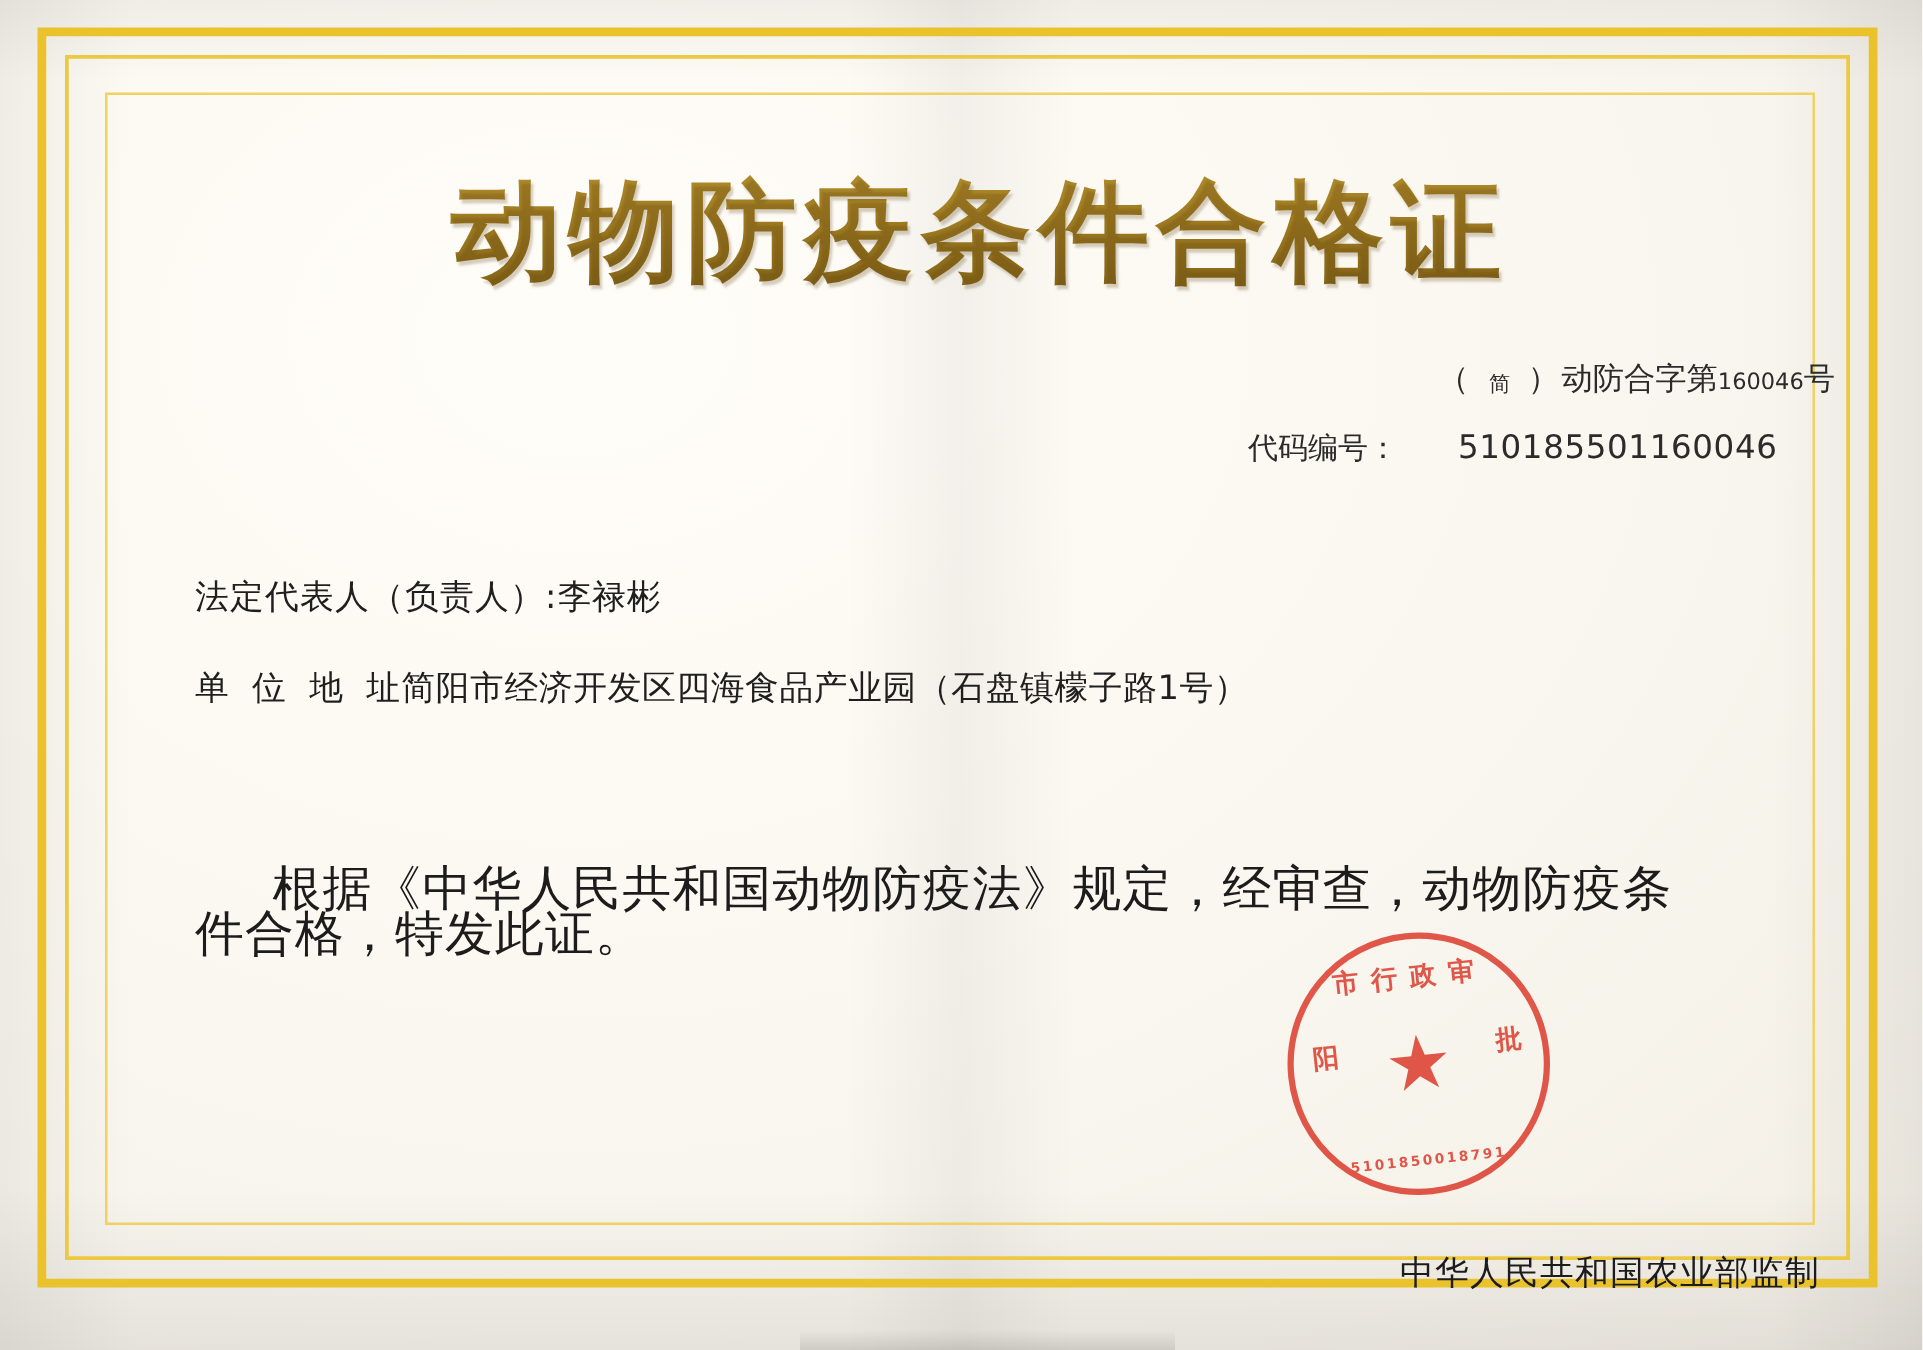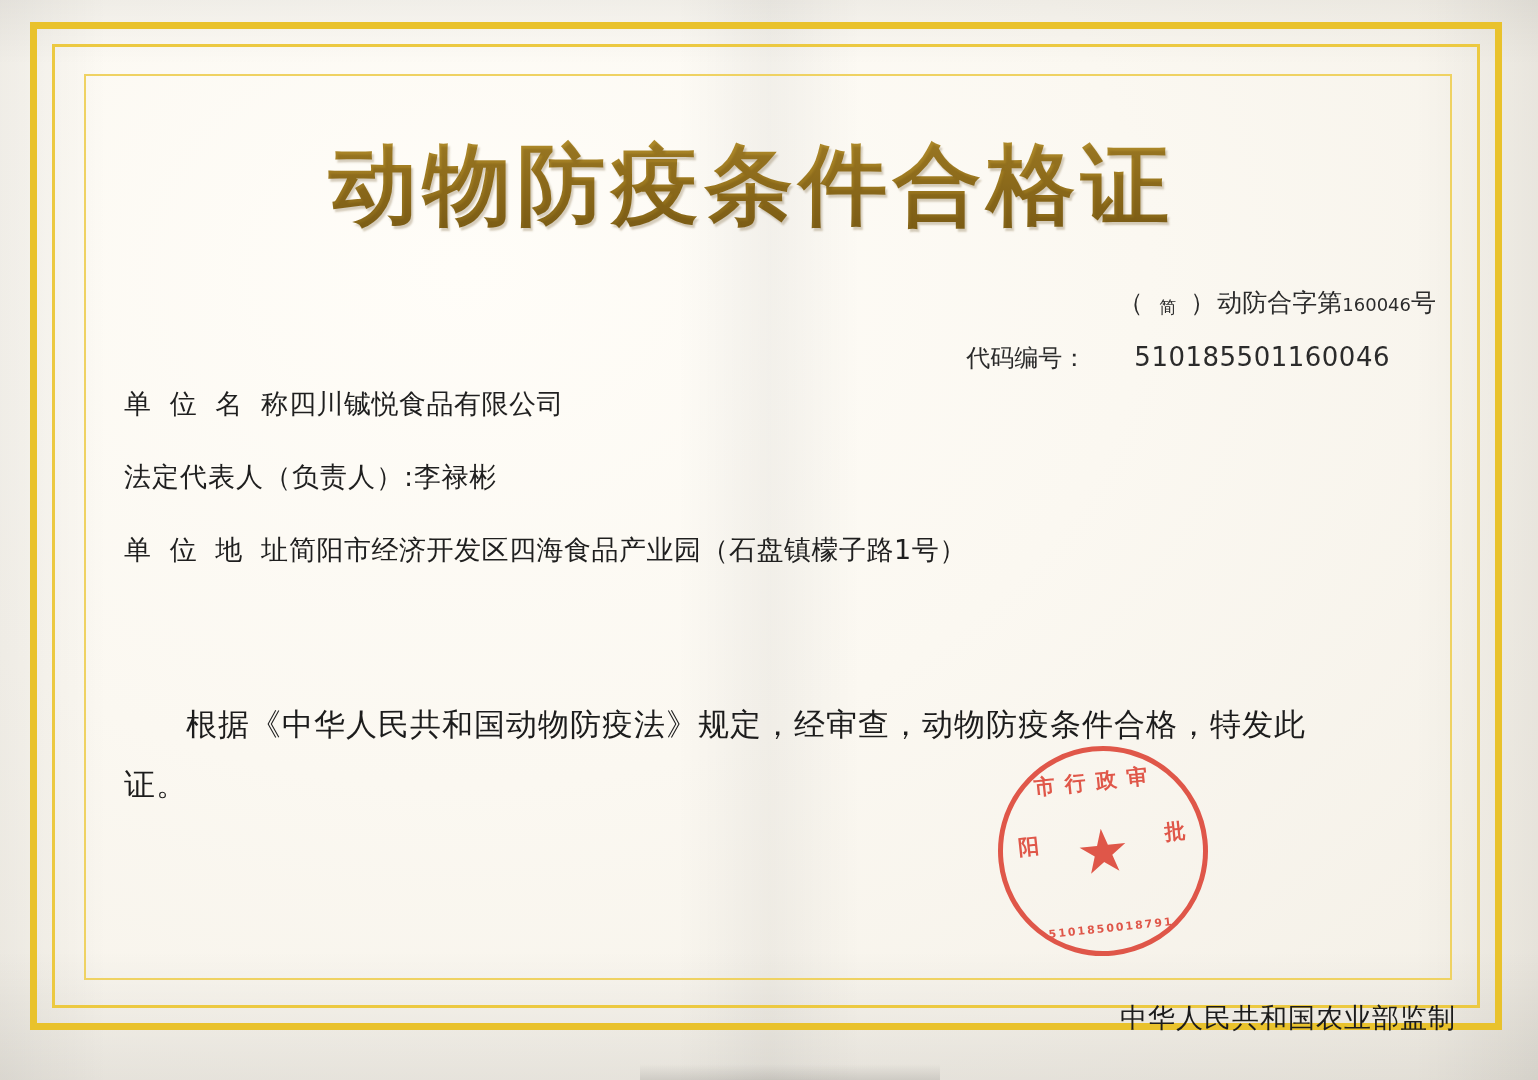--- a/index.html
+++ b/index.html
@@ -66,21 +66,21 @@
     left: 84px;
     top: 74px;
     width: 1368px;
     height: 906px;
     border: 2px solid #efd262;
     box-sizing: border-box;
   }
 
   .content {
     position: absolute;
-    left: 68px;
+    left: 100px;
     top: 74px;
     width: 1368px;
     height: 766px;
   }
 
   
   .title {
     position: absolute;
     left: 0;
     top: 52px;
@@ -163,22 +163,22 @@
     text-align: justify;
     text-align-last: justify;
   }
 
   
   .body-para {
     position: absolute;
     left: 56px;
     top: 620px;
     width: 1210px;
-    font-size: 31px;
-    line-height: 60px;
+    font-size: 39px;
+    line-height: 36px;
     color: #1c1c1c;
     text-indent: 62px;
     letter-spacing: 1px;
   }
 
   
   .issuer {
     position: absolute;
     left: 770px;
     top: 760px;
@@ -296,23 +296,20 @@
     <div class="title">动物防疫条件合格证</div>
 
     <div class="doc-no">
       <span class="brk">（</span><span class="inner-word">简</span><span class="brk">）</span><span>动防合字第</span><span class="num">160046</span><span>号</span>
     </div>
 
     <div class="code-line">
       <span>代码编号：</span><span class="code-val">510185501160046</span>
     </div>
 
-    <div class="field f1">
-      <span class="label label-spread">单 位 名 称</span><span class="value">四川铖悦食品有限公司</span>
-    </div>
 
     <div class="field f2">
       <span class="label">法定代表人（负责人）:</span><span class="value">李禄彬</span>
     </div>
 
     <div class="field f3">
       <span class="label label-spread">单 位 地 址</span><span class="value">简阳市经济开发区四海食品产业园（石盘镇檬子路1号）</span>
     </div>
 
 

